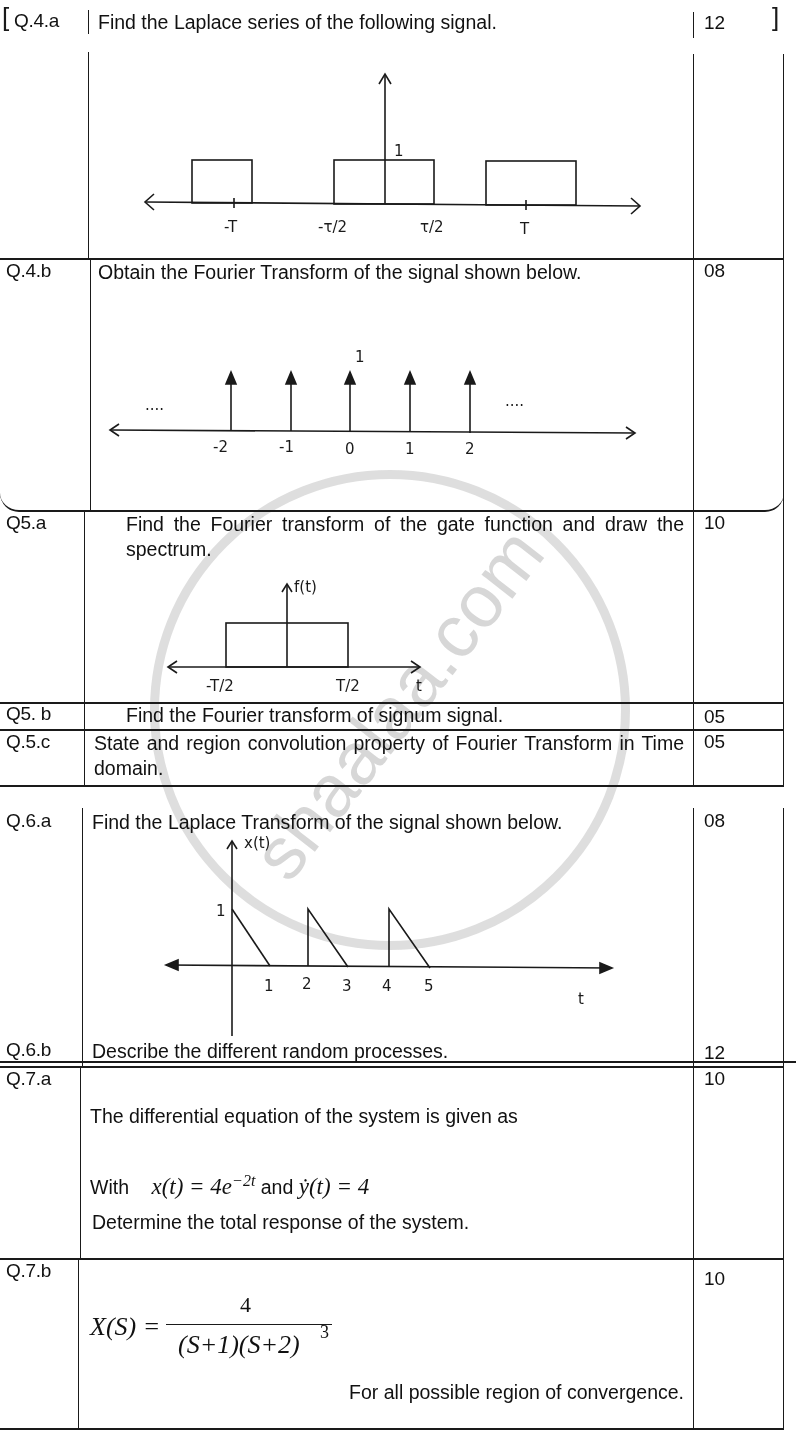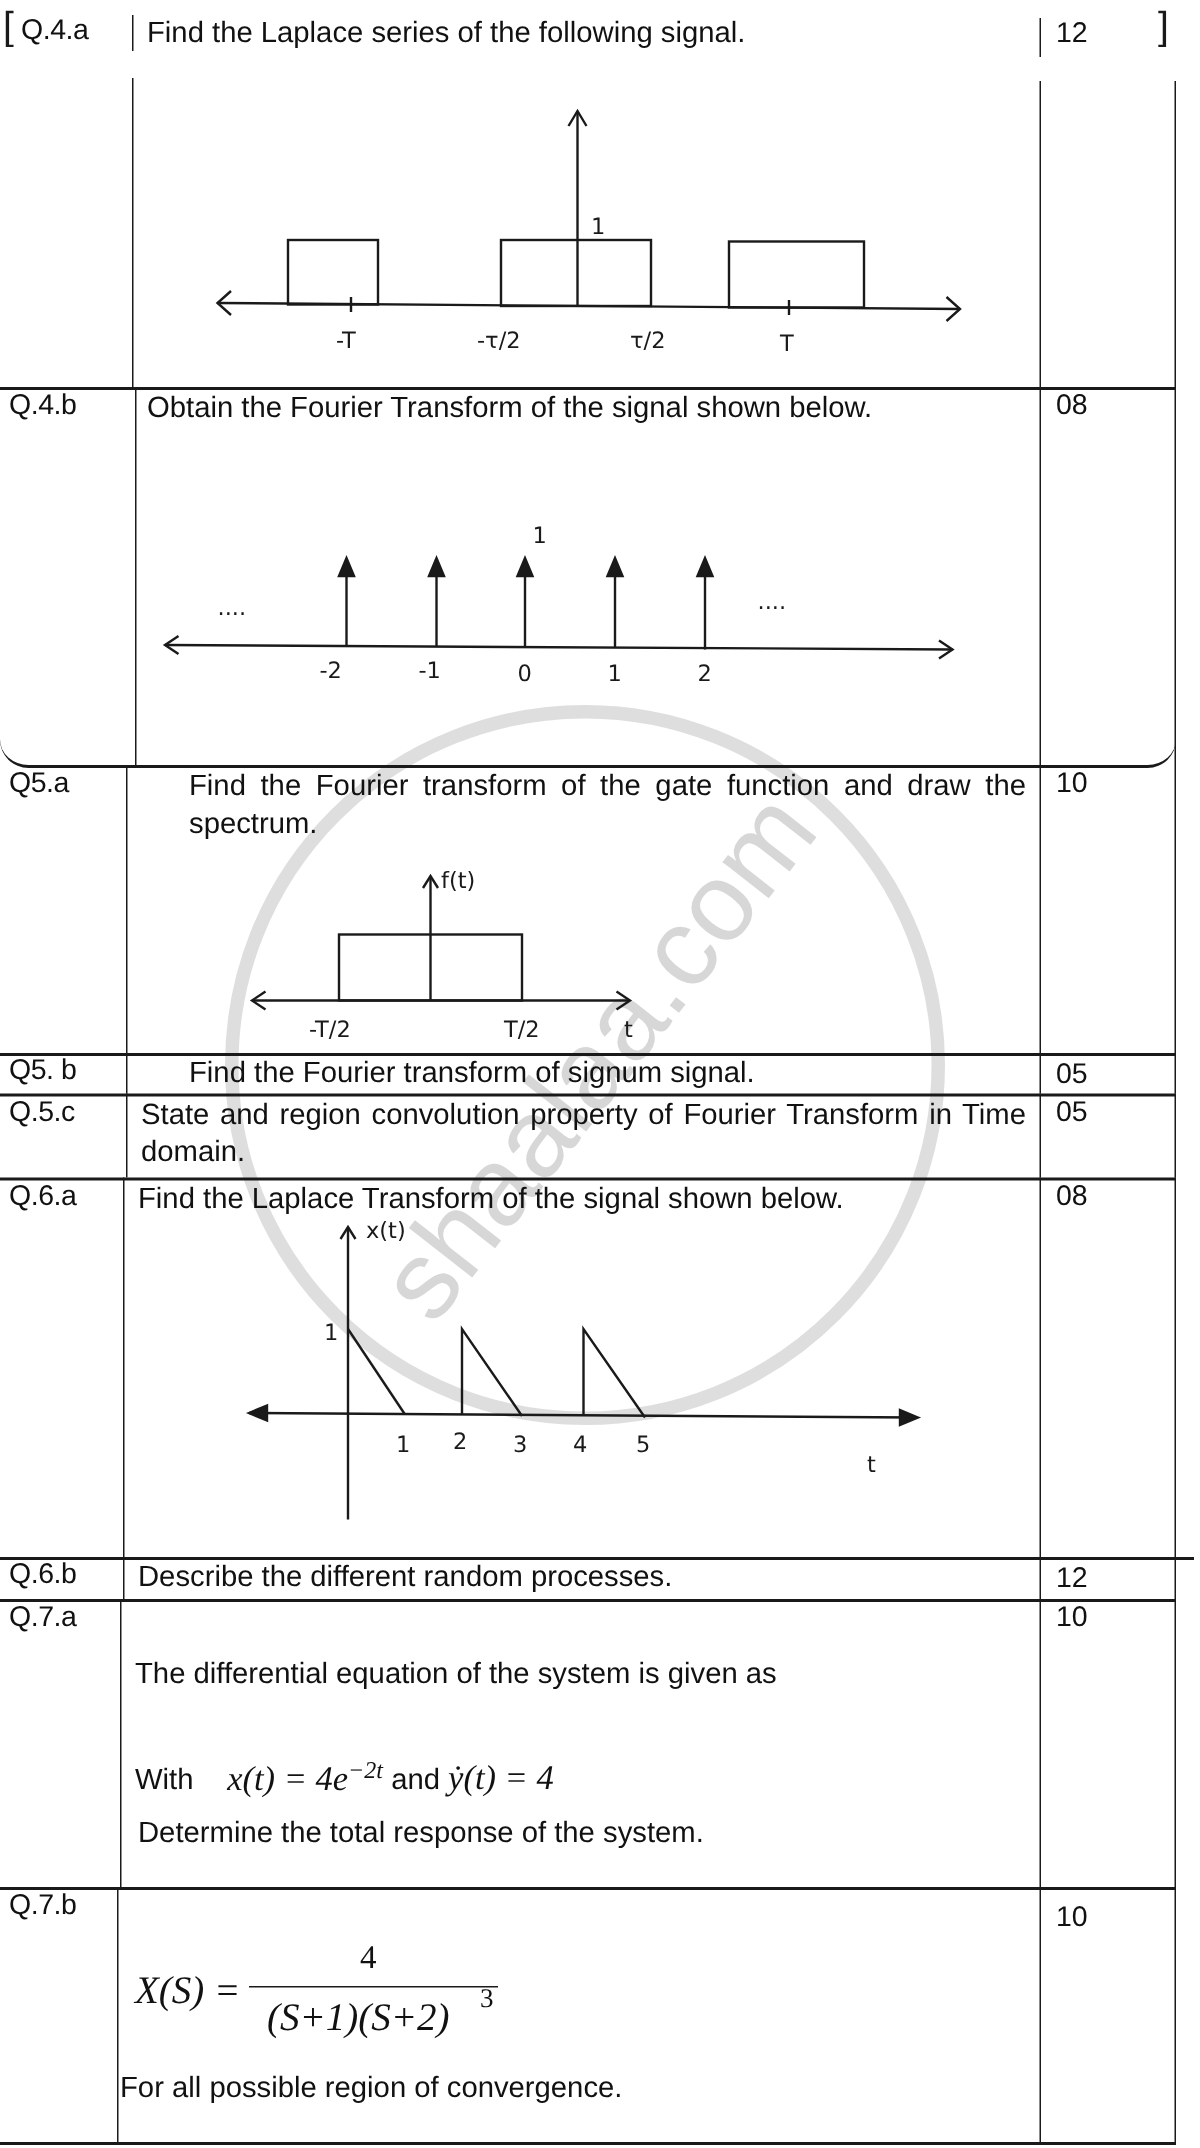--- a/index.html
+++ b/index.html
@@ -133,21 +133,21 @@
 
   <div class="row" style="top:729px; height:56px;">
     <div class="vline v1" style="left:84px;"></div>
     <div class="vline v2"></div>
     <div class="vline v3"></div>
     <span class="qno">Q.5.c</span>
     <span class="qtext justify" style="left:94px;">State and region convolution property of Fourier Transform in Time domain.</span>
     <span class="marks">05</span>
   </div>
 
-  <div class="row" style="top:785px; height:253px;padding-left:12px;">
+  <div class="row" style="top:808px; height:253px;padding-left:12px;">
     <div class="vline v1" style="left:82px;"></div>
     <div class="vline v2"></div>
     <div class="vline v3"></div>
     <span class="qno">Q.6.a</span>
     <span class="qtext" style="left:92px;">Find the Laplace  Transform of the signal shown below.</span>
     <span class="marks">08</span>
 
     <svg class="fig" style="left:160px; top:28px;" width="470" height="210">
       <line x1="6" y1="129" x2="450" y2="132"></line>
       <path d="M6,129 L18,124 L18,134 Z" style="fill:#1a1a1a"></path>
@@ -199,16 +199,16 @@
     <div class="vline v3"></div>
     <span class="qno">Q.7.b</span>
     <span class="marks" style="top:10px;">10</span>
     <div style="position:absolute; left:90px; top:34px; height:80px; width:260px;">
       <span class="math" style="left:0; top:20px;">X(S) =</span>
       <span class="math" style="left:150px; top:0; font-style:normal; font-size:22px;">4</span>
       <div style="position:absolute; left:76px; top:32px; width:166px; border-top:1.5px solid #1a1a1a;"></div>
       <span class="math" style="left:88px; top:38px;">(S+1)(S+2)</span>
       <span class="math" style="left:230px; top:30px; font-size:18px; font-style:normal;">3</span>
     </div>
-    <span class="qtext" style="left:80px; top:122px;">For all possible region of convergence.</span>
+    <span class="qtext" style="left:95px; top:122px;text-align:right;">For all possible region of convergence.</span>
   </div>
 
 </div>
 
 </body></html>

